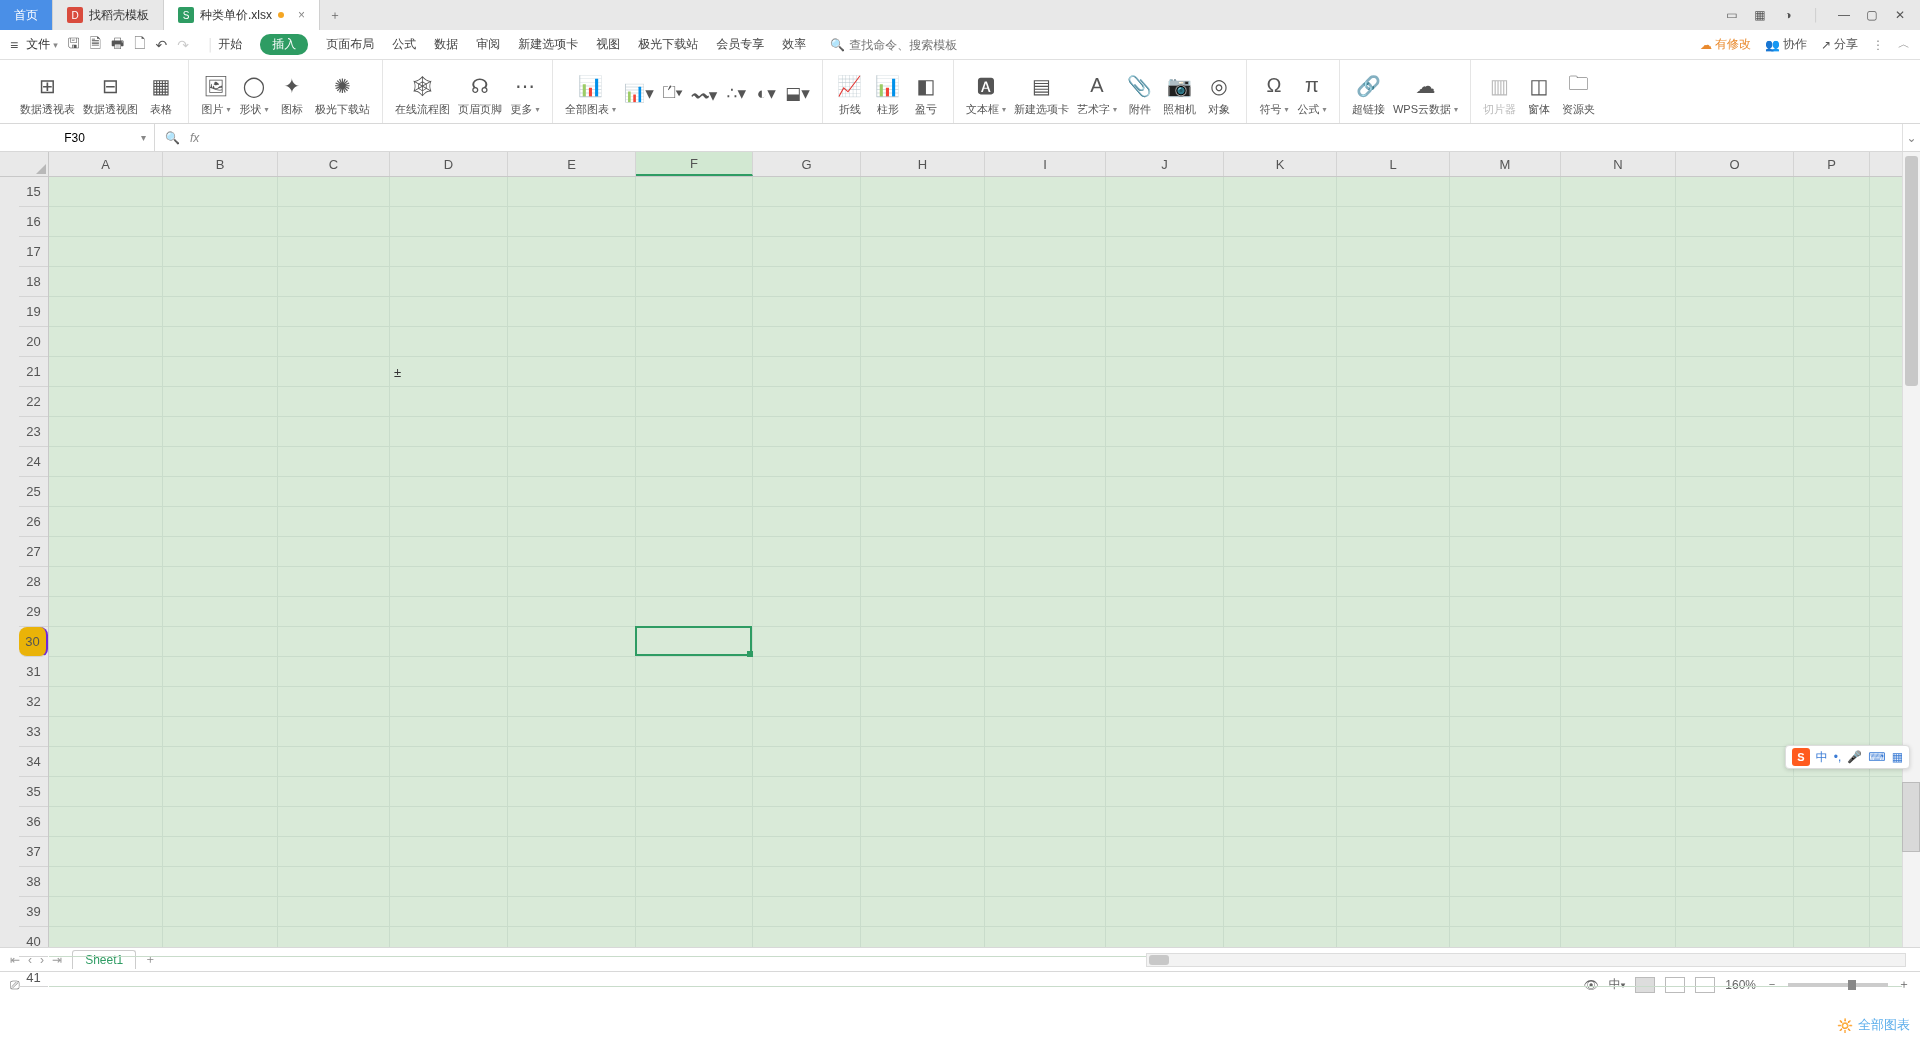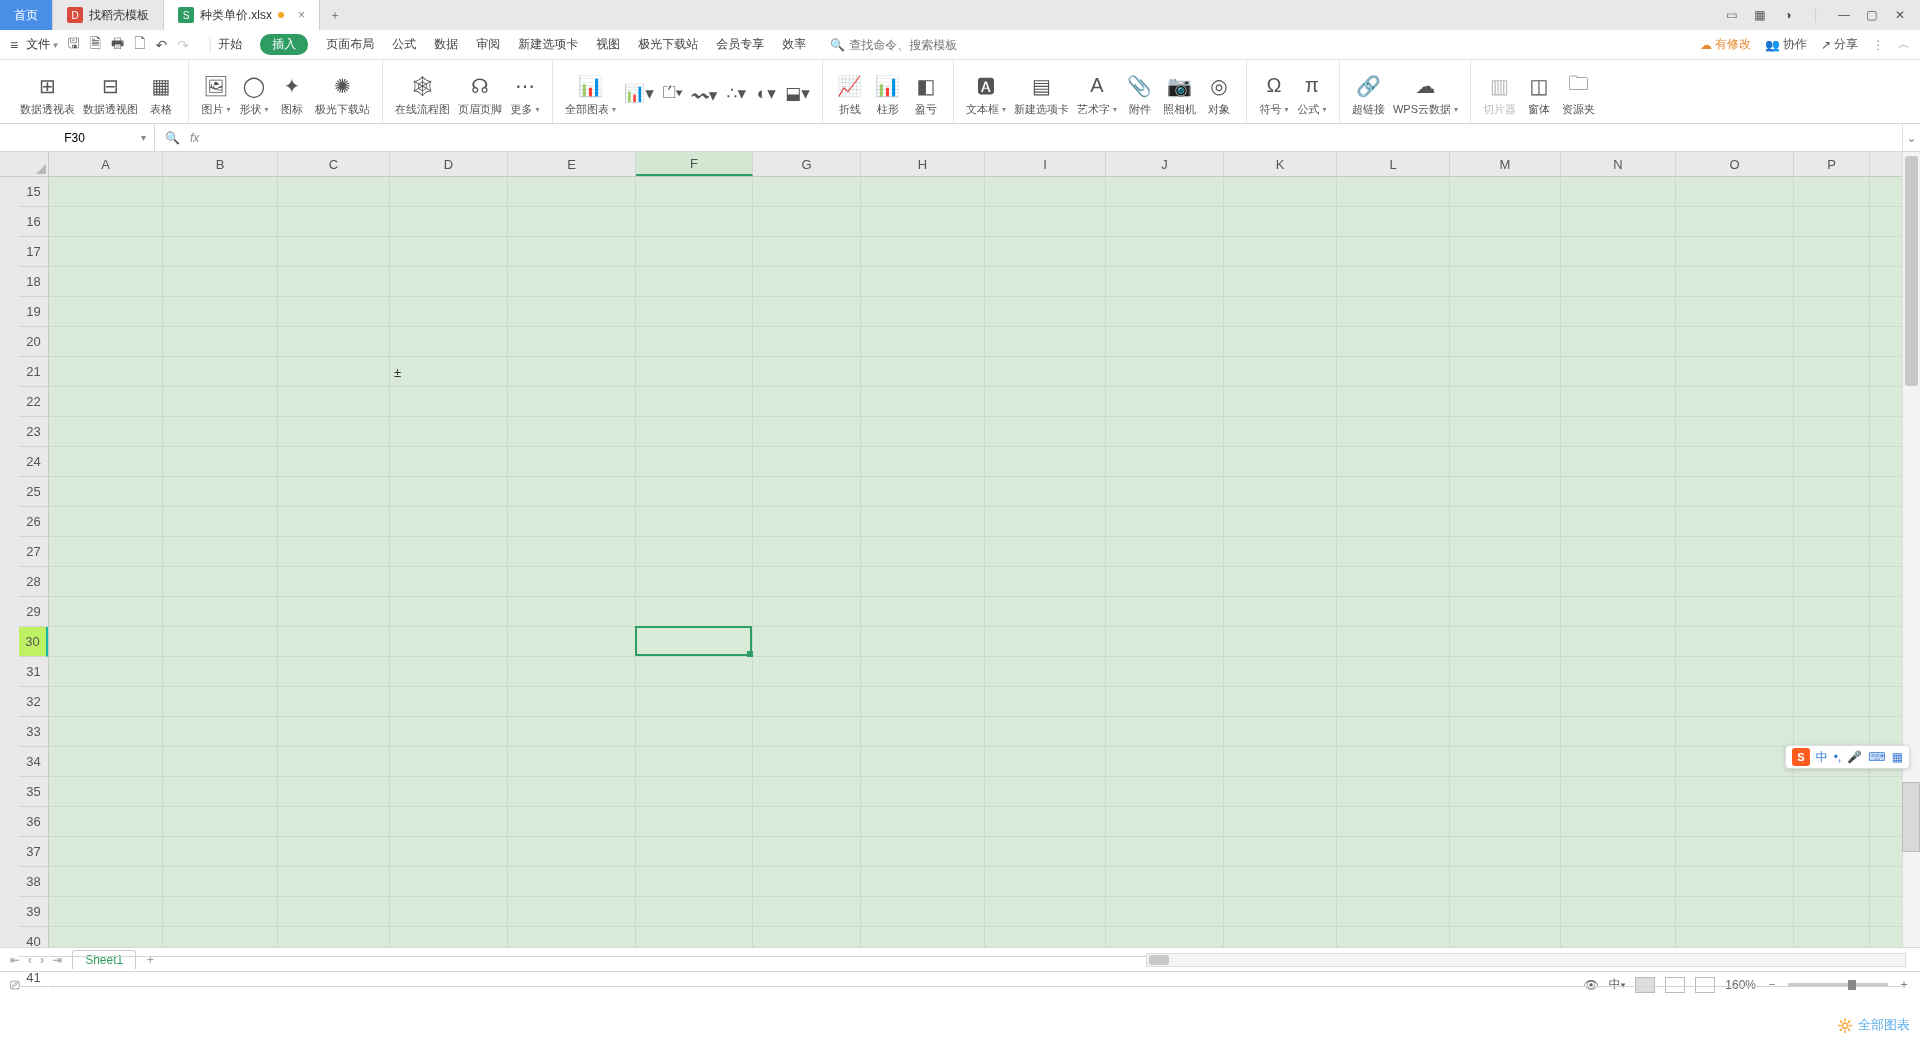--- a/index.html
+++ b/index.html
@@ -56,21 +56,21 @@
 
 
 .gridwrap { position:relative; height:795px; display:flex; }
 .corner { width:49px; height:25px; background:#e9e9e9; border-right:1px solid #c8c8c8; border-bottom:1px solid #c8c8c8; position:absolute; left:0; top:0; display:flex;align-items:flex-end;justify-content:flex-end;}
 .corner::after{content:"";border-left:10px solid transparent;border-bottom:10px solid #b8b8b8;margin:2px;}
 .colhdrs { position:absolute; left:49px; top:0; right:18px; height:25px; display:flex; background:#e9e9e9; border-bottom:1px solid #c8c8c8;}
 .colhdr{ border-right:1px solid #d4d4d4; display:flex; align-items:center; justify-content:center; color:#555; font-size:13px;}
 .colhdr.sel{background:#d2e8d2;border-bottom:2px solid #2e9c63;}
 .rowhdrs { position:absolute; left:0; top:25px; width:49px; bottom:0; background:#e9e9e9; border-right:1px solid #c8c8c8;padding-left:19px;}
 .rowhdr{height:30px; border-bottom:1px solid #d4d4d4; display:flex;align-items:center;justify-content:center;color:#555;font-size:13px;}
-.rowhdr.sel{background:#bef264;border-right:2px solid #14b8a6;}
+.rowhdr.sel{background:#eab308;border-right:2px solid #6d28d9;border-radius:8px;}
 .cells { position:absolute; left:49px; top:25px; right:18px; bottom:0; background:#d9ead8;}
 .gridlines-v{position:absolute;top:0;bottom:0;border-right:1px solid #c9dccb;}
 .gridlines-h{position:absolute;left:0;right:0;border-bottom:1px solid #c9dccb;height:30px;}
 .sel-cell{position:absolute;border:2px solid #2e9c63;background:transparent;}
 .sel-handle{position:absolute;width:6px;height:6px;background:#2e9c63;right:-3px;bottom:-3px;}
 .cell-text{position:absolute;font-size:13px;color:#333;display:flex;align-items:center;padding:0 4px;height:30px;}
 .vscroll{position:absolute;right:0;top:0;width:18px;bottom:0;background:#f3f3f3;border-left:1px solid #ddd;}
 .vthumb{position:absolute;left:2px;right:2px;background:#c8c8c8;border-radius:3px;}
 .vsplit{position:absolute;right:0;width:18px;height:70px;top:630px;background:#d9d9d9;border:1px solid #bbb;}
 

